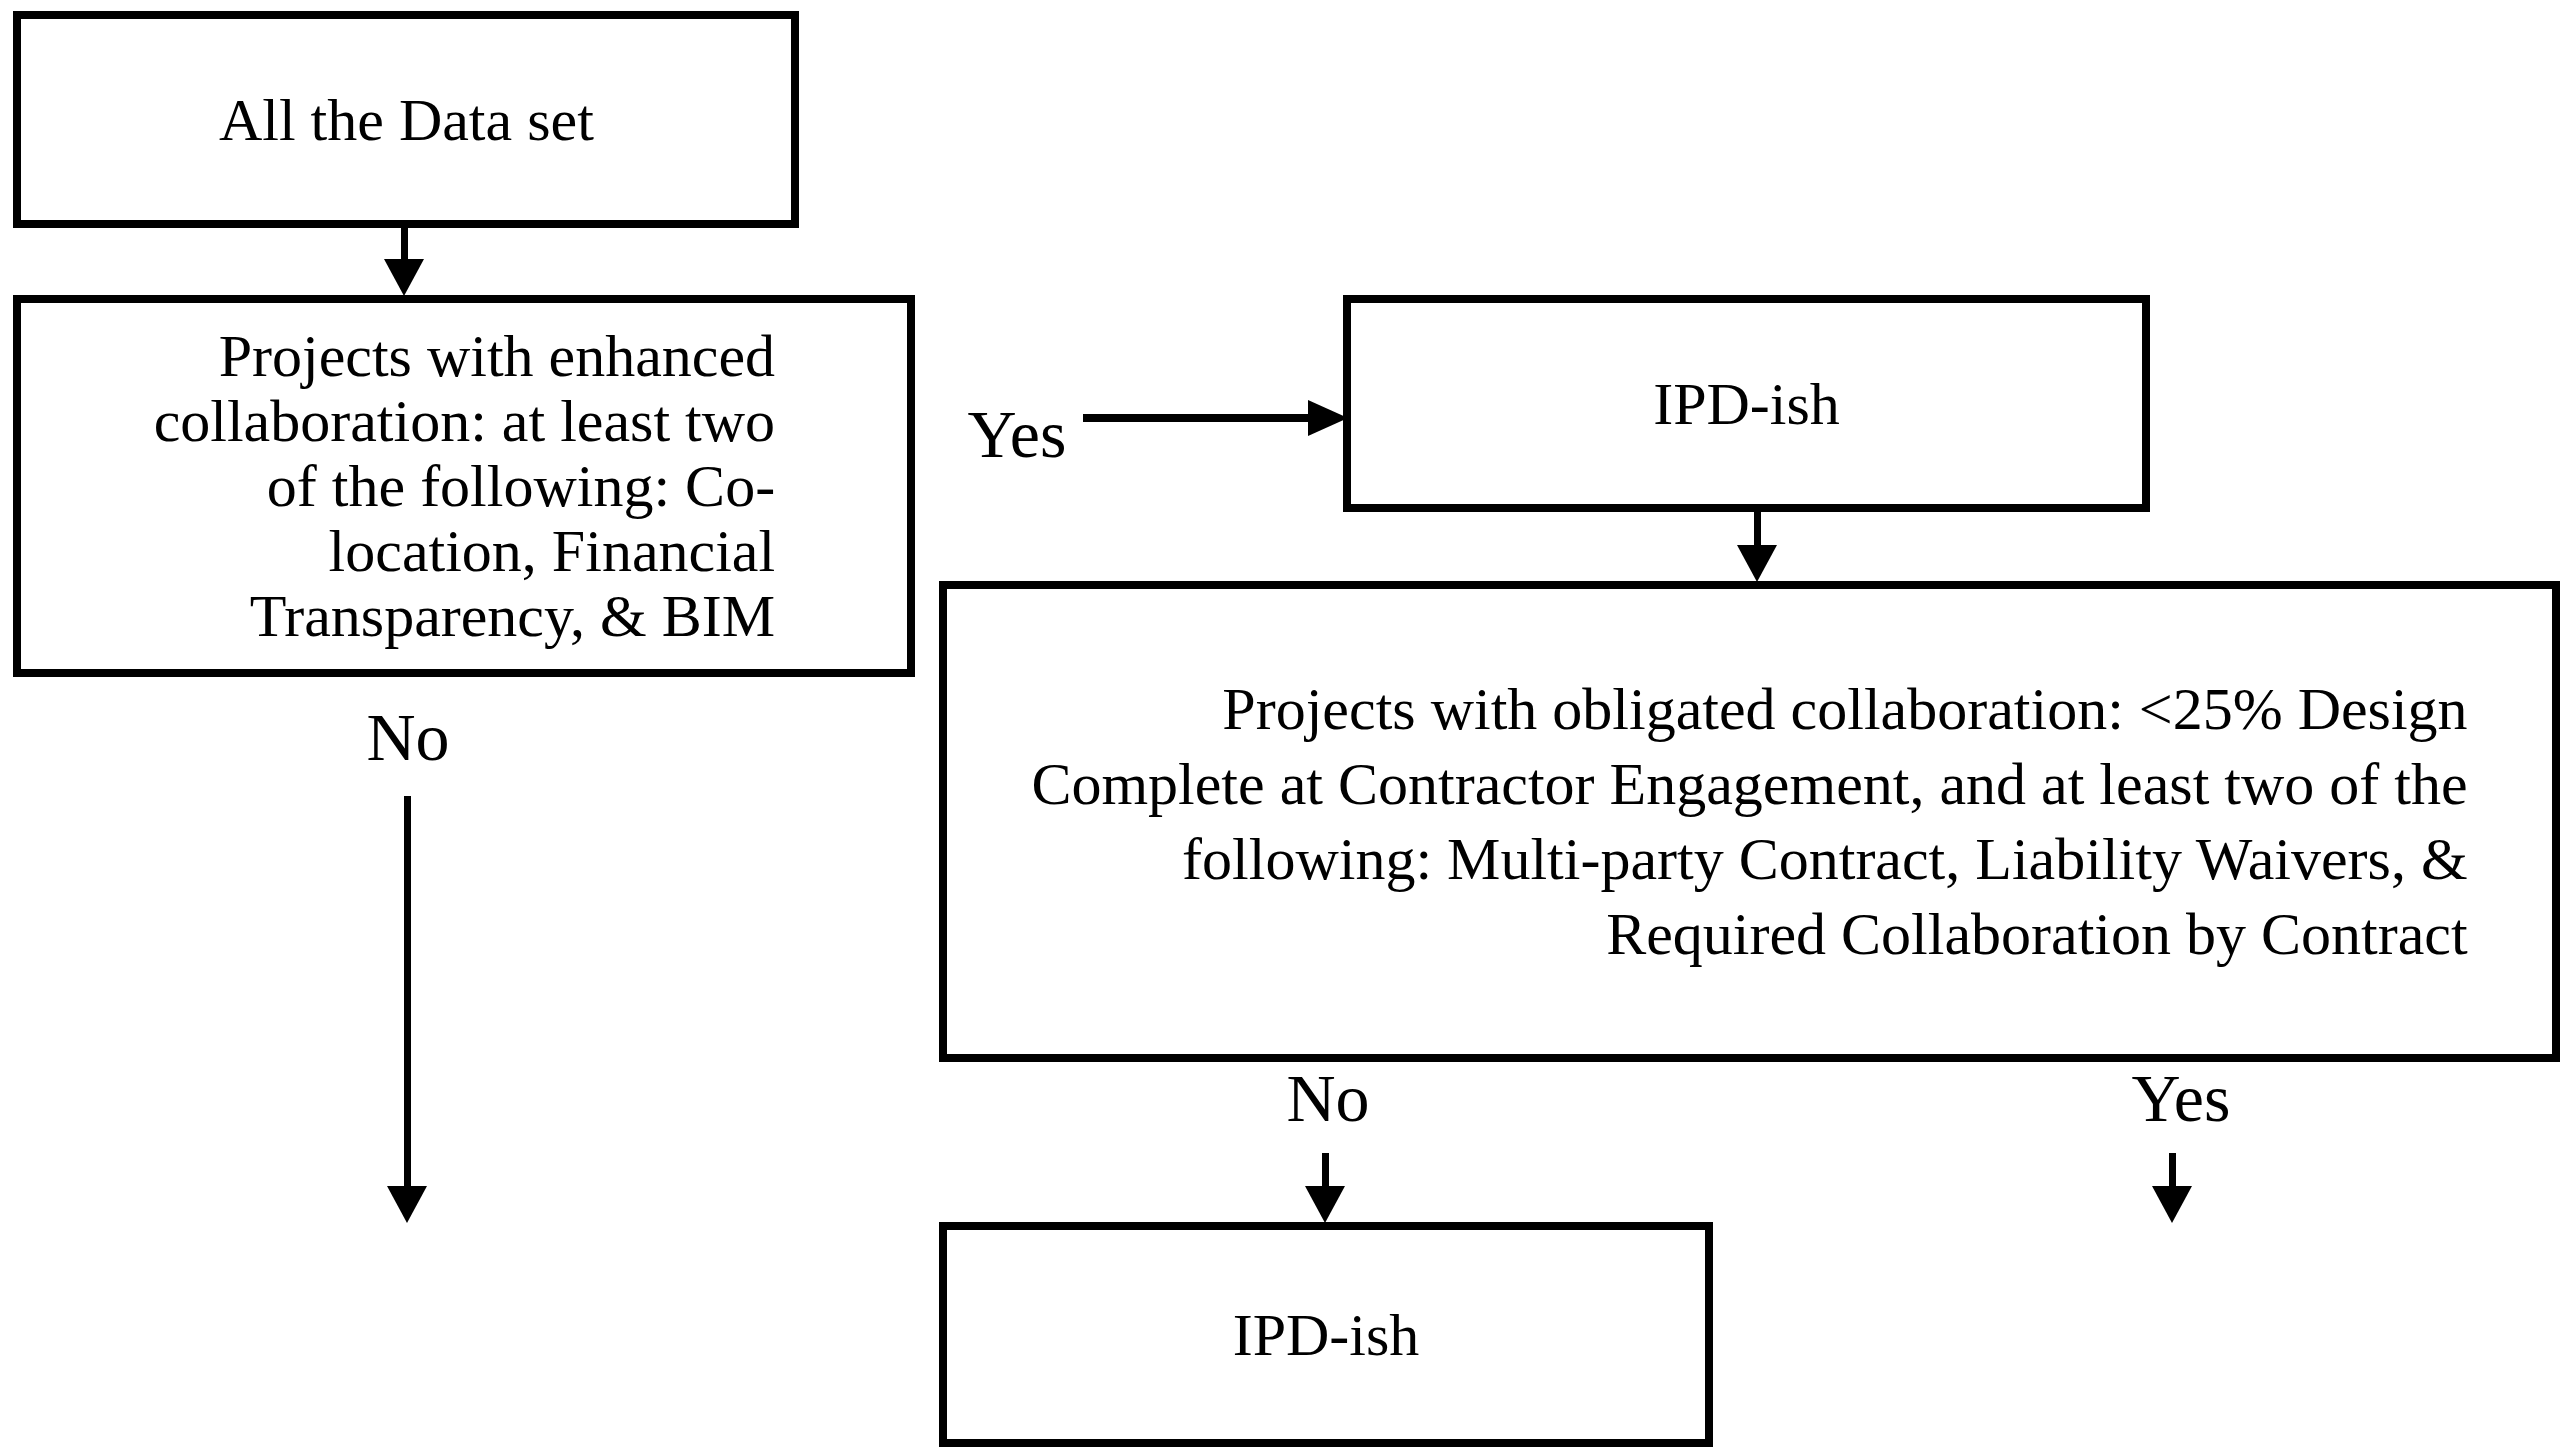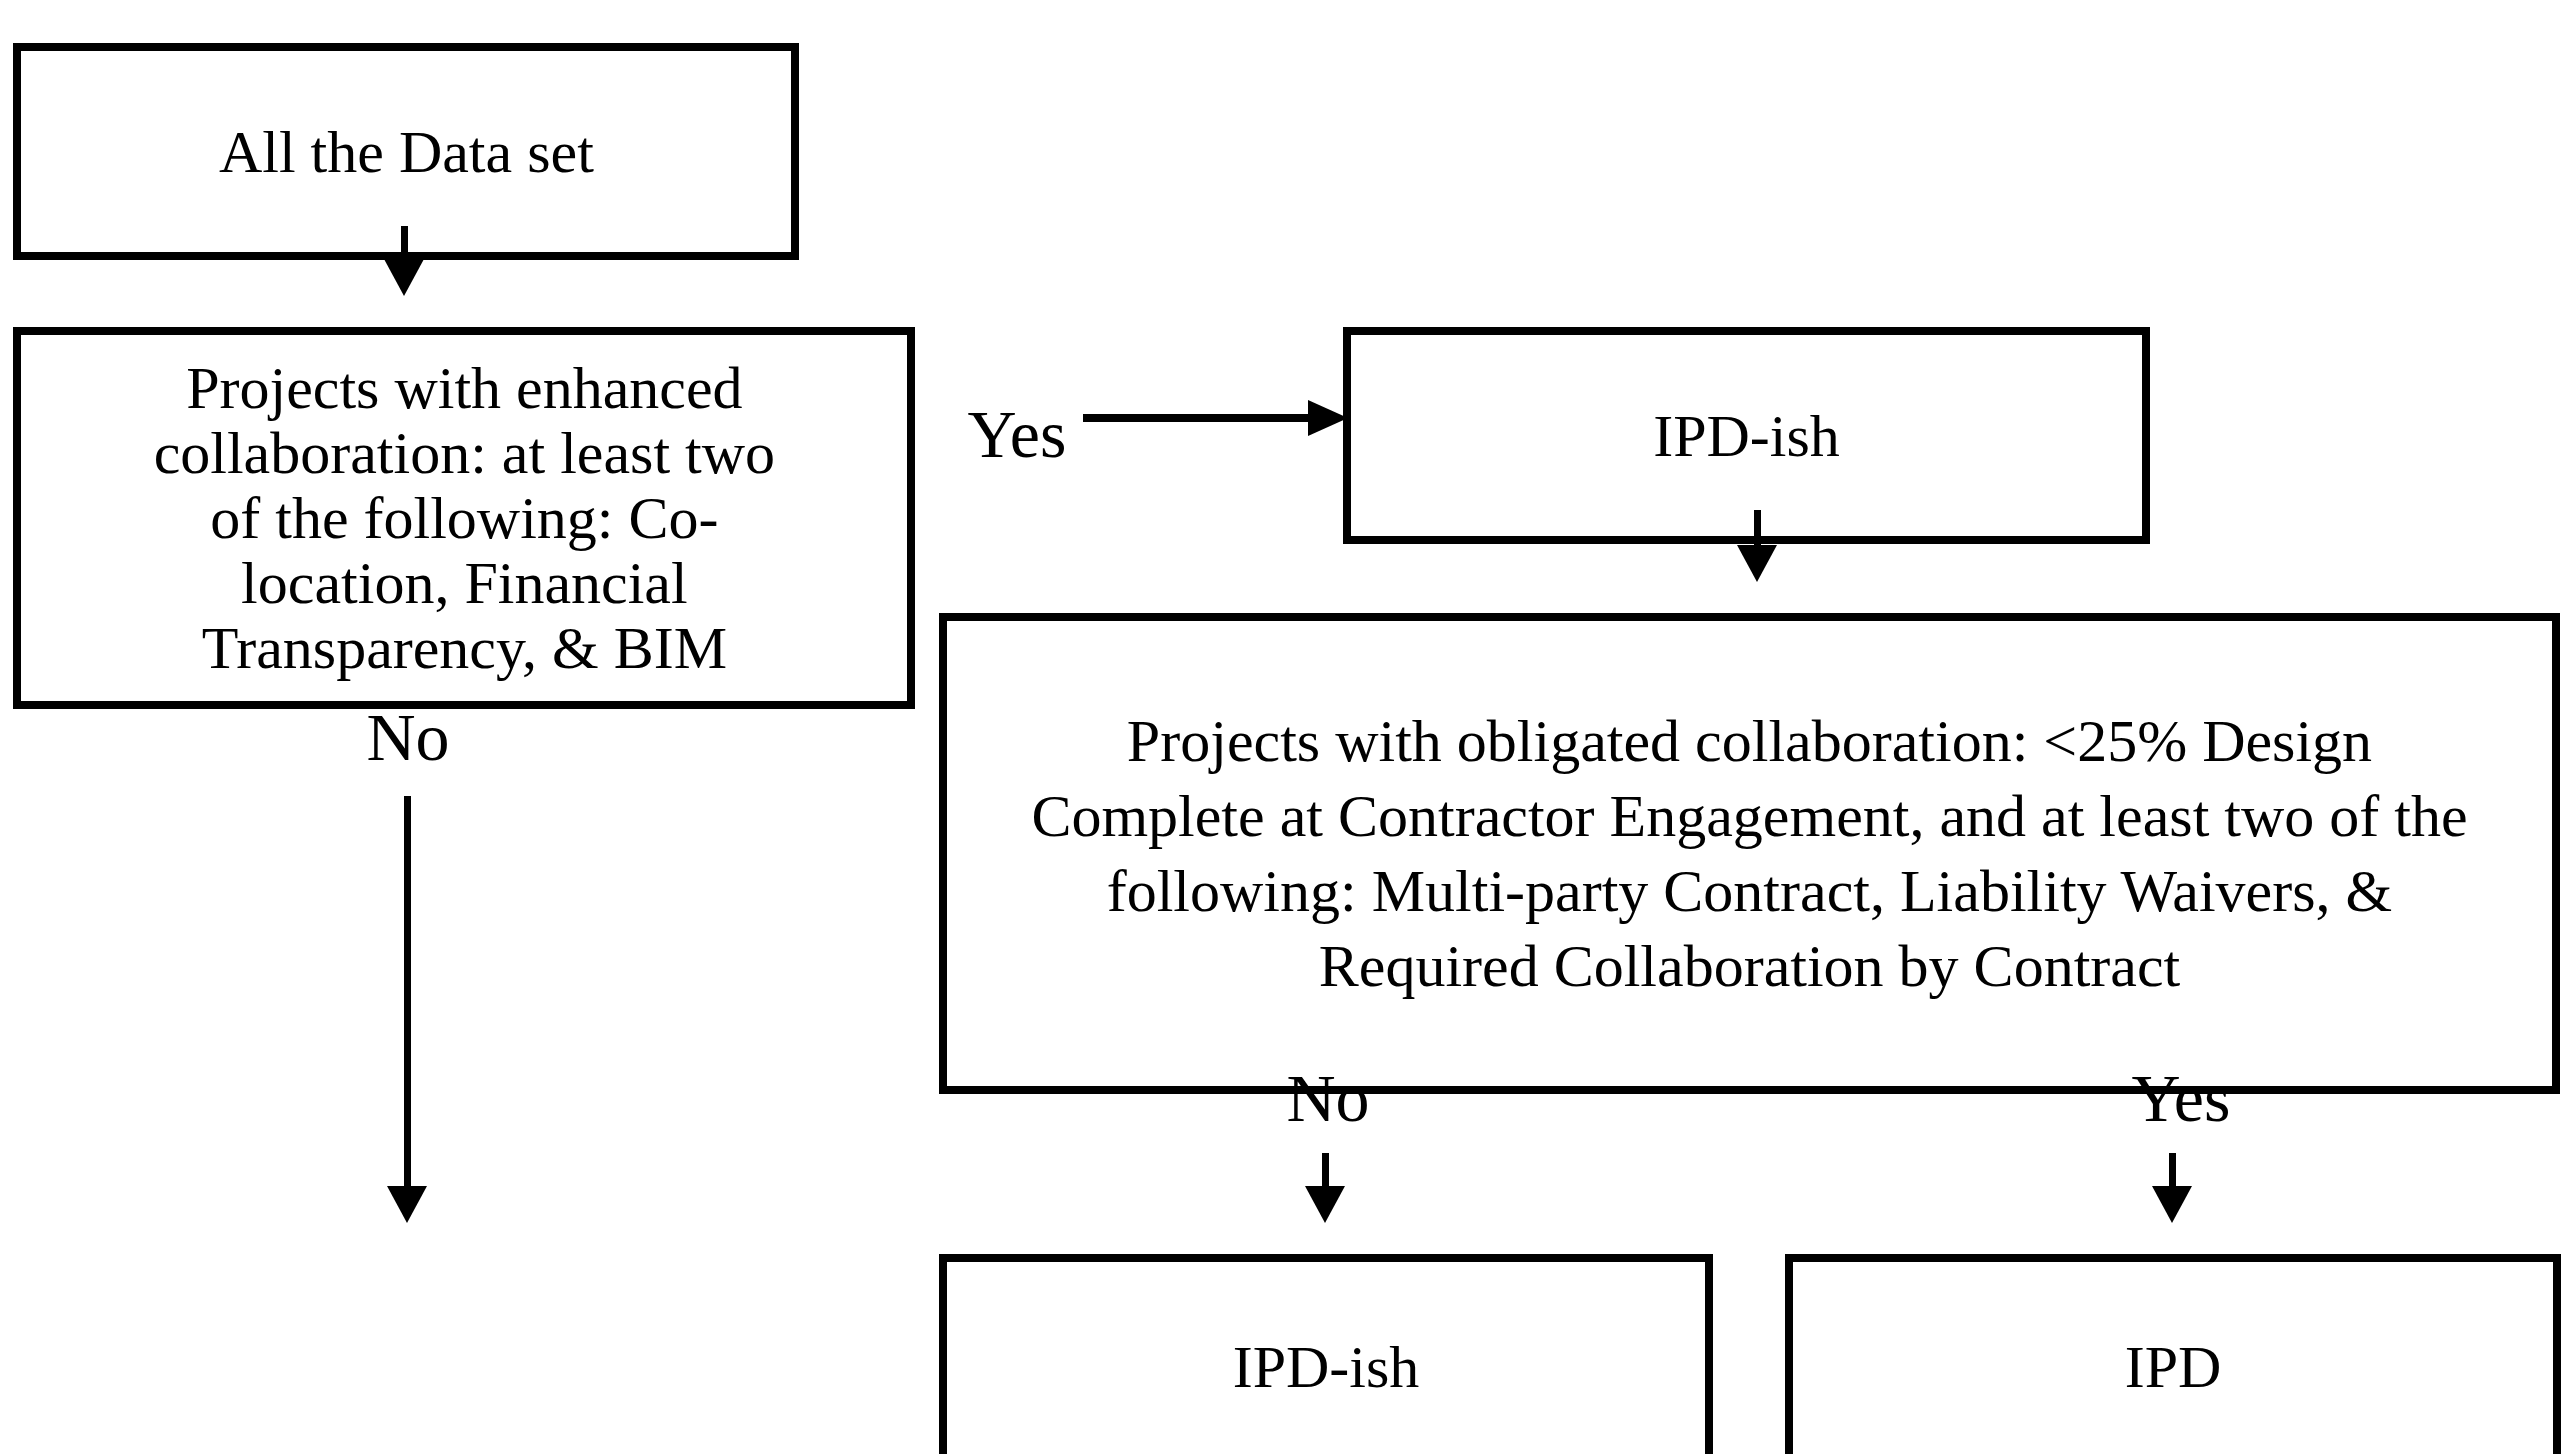--- a/index.html
+++ b/index.html
@@ -15,25 +15,24 @@
   }
   .canvas{
     position:relative;width:2576px;height:1455px;background:var(--bg);overflow:hidden;
   }
   .node{
     position:absolute;
     box-sizing:border-box;
     border:8.4px solid var(--line);
     background:var(--bg);
     display:flex;align-items:center;justify-content:center;
-    text-align:center;
+    text-align:right;
     font-size:60px;
     line-height:1.1;
     white-space:pre;
-    margin-top:32px;
   }
   .node.multiline-tight{line-height:65px;}
   .node.multiline-wide{line-height:75px;}
   .edge-label{
     position:absolute;
     width:218px;
     text-align:center;
     font-size:68px;
     line-height:60px;
     white-space:pre;
@@ -136,16 +135,15 @@
 
   <div class="edge-label lbl-yes-bottom">Yes</div>
 
   <div>
     <div class="shaft-v a6-shaft"></div>
     <div class="head-down a6-head"></div>
   </div>
 
   <div class="node box-ipd-ish-bottom">IPD-ish</div>
 
-  <div class="node box-ipd">IPD</div>
 
 </div>
 
 
 </body></html>

